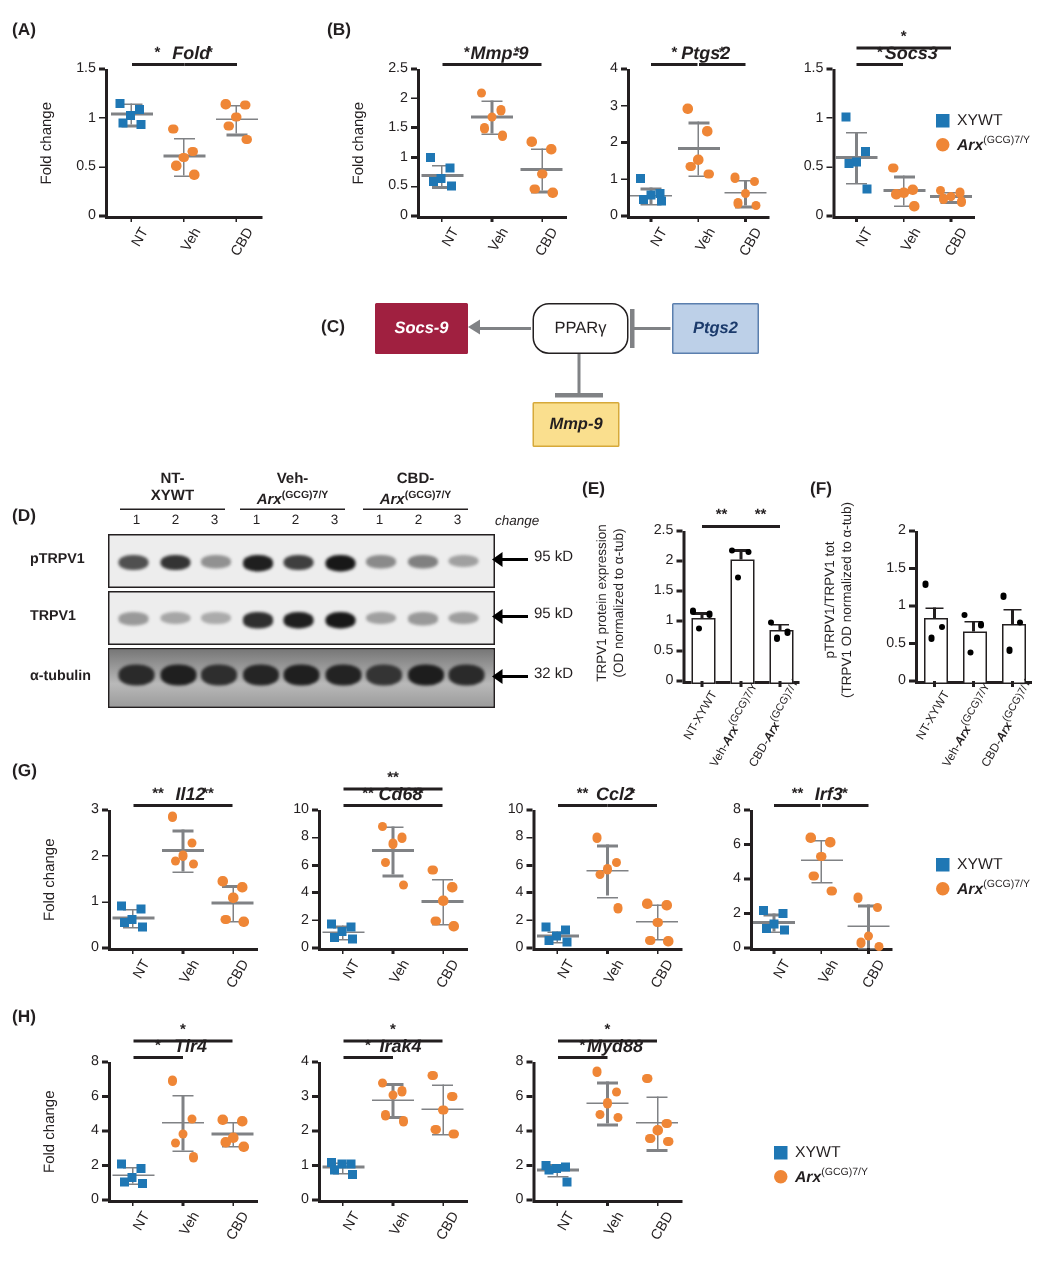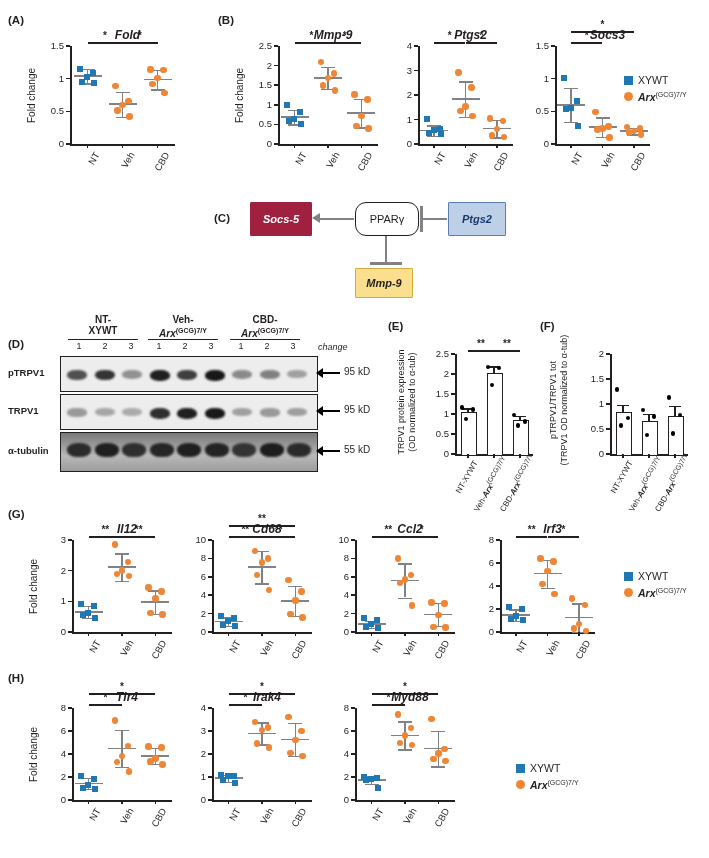--- a/index.html
+++ b/index.html
@@ -271,33 +271,33 @@
       <span class="lg-sq"></span>
       <span>XYWT</span>
     </div>
     <div class="row">
       <span class="lg-ci"></span>
       <span><span><span class="ital">Arx</span><sup>(GCG)7/Y</sup></span></span>
     </div>
   </div>
 <div class="plabel" style="position: absolute; left: 214px; top: 212px;">(C)</div>
 <div class="panel" style="left: 250px; top: 198px; width: 260px; height: 105px;">
-    <div class="cbox" style="left: 0px; top: 4px; width: 62px; height: 34px; background: rgb(160, 32, 64); color: rgb(255, 255, 255); border: 1.4px solid rgb(160, 32, 64); border-radius: 1px;">Socs-5</div>
+    <div class="cbox" style="left: 0px; top: 4px; width: 62px; height: 34px; background: rgb(160, 32, 64); color: rgb(255, 255, 255); border: 1.4px solid rgb(160, 32, 64); border-radius: 1px;">Socs-9</div>
     <div class="cbox" style="left: 105px; top: 4px; width: 64px; height: 34px; background: rgb(255, 255, 255); color: rgb(35, 31, 32); border: 1.4px solid rgb(35, 31, 32); border-radius: 11px; font-style: normal; font-weight: normal; font-size: 11px;">PPARγ</div>
     <div class="cbox" style="left: 198px; top: 4px; width: 58px; height: 34px; background: rgb(189, 208, 232); color: rgb(27, 58, 107); border: 1.4px solid rgb(91, 127, 174); border-radius: 1px;">Ptgs2</div>
     <div class="cbox" style="left: 105px; top: 70px; width: 58px; height: 30px; background: rgb(250, 223, 142); color: rgb(35, 31, 32); border: 1.4px solid rgb(214, 169, 58); border-radius: 1px;">Mmp-9</div>
     <div class="carrow" style="left: 68px; top: 20px; width: 36px; height: 2.4px;"></div>
     <div style="position: absolute; left: 62px; top: 15px; width: 0px; height: 0px; border-top: 5px solid transparent; border-bottom: 5px solid transparent; border-right: 8px solid rgb(128, 130, 133);"></div>
     <div class="carrow" style="left: 170px; top: 20px; width: 27px; height: 2.4px;"></div>
     <div class="carrow" style="left: 170px; top: 8px; width: 2.6px; height: 26px;"></div>
     <div class="carrow" style="left: 135px; top: 38px; width: 2.4px; height: 28px;"></div>
     <div class="carrow" style="left: 120px; top: 64px; width: 32px; height: 2.6px;"></div>
   </div>
 <div class="plabel" style="position: absolute; left: 8px; top: 338px;">(D)</div>
-<div class="panel" style="left: 4px; top: 314px; width: 390px; height: 160px;">
+<div class="panel" style="left: 16px; top: 314px; width: 390px; height: 160px;">
     <div class="hdr" style="left: 60px; top: 0px; width: 78px; line-height: 11px;">
       <div>NT-</div>
       <div>XYWT</div>
     </div>
     <div class="hline" style="left: 64px; top: 25px; width: 70px;"></div>
     <div class="hdr" style="left: 140px; top: 0px; width: 78px; line-height: 11px;">
       <div>Veh-</div>
       <div><span class="ital">Arx</span><sup>(GCG)7/Y</sup></div>
     </div>
     <div class="hline" style="left: 144px; top: 25px; width: 70px;"></div>
@@ -352,21 +352,21 @@
       <div class="band" style="left: 33.5px; top: 10px; width: 24px; height: 14px; background: rgb(31, 31, 31);"></div>
       <div class="band" style="left: 61px; top: 10px; width: 24px; height: 14px; background: rgb(46, 46, 46);"></div>
       <div class="band" style="left: 88.5px; top: 10px; width: 24px; height: 14px; background: rgb(37, 37, 37);"></div>
       <div class="band" style="left: 116px; top: 10px; width: 24px; height: 14px; background: rgb(31, 31, 31);"></div>
       <div class="band" style="left: 143.5px; top: 10px; width: 24px; height: 14px; background: rgb(35, 35, 35);"></div>
       <div class="band" style="left: 171px; top: 10px; width: 24px; height: 14px; background: rgb(52, 52, 52);"></div>
       <div class="band" style="left: 198.5px; top: 10px; width: 24px; height: 14px; background: rgb(29, 29, 29);"></div>
       <div class="band" style="left: 226px; top: 10px; width: 24px; height: 14px; background: rgb(42, 42, 42);"></div>
     </div>
     <div class="rowlabel" style="left: 4px; top: 131px;">α-tubulin</div>
-    <div class="kd" style="left: 340px; top: 130px;">55 kD</div>
+    <div class="kd" style="left: 340px; top: 130px;">32 kD</div>
     <div style="position: absolute; left: 316px; top: 135.5px; width: 20px; height: 2.6px; background: rgb(0, 0, 0);"></div>
     <div style="position: absolute; left: 312px; top: 132px; width: 0px; height: 0px; border-top: 5px solid transparent; border-bottom: 5px solid transparent; border-right: 7px solid rgb(0, 0, 0);"></div>
   </div>
 <div class="plabel" style="position: absolute; left: 388px; top: 320px;">(E)</div>
 <div class="panel" style="left: 455px; top: 338px; width: 138px; height: 180px;">
     <div class="axisline" style="left: 0px; top: 16px; width: 1.6px; height: 100px;"></div>
     <div class="axisline" style="left: 0px; top: 116px; width: 78px; height: 1.6px;"></div>
     <div class="axisline" style="left: -4px; top: 115.2px; width: 4px; height: 1.6px;"></div>
     <div class="tick" style="position: absolute; left: -34px; top: 110px; width: 28px;">0</div>
     <div class="axisline" style="left: -4px; top: 95.2px; width: 4px; height: 1.6px;"></div>

